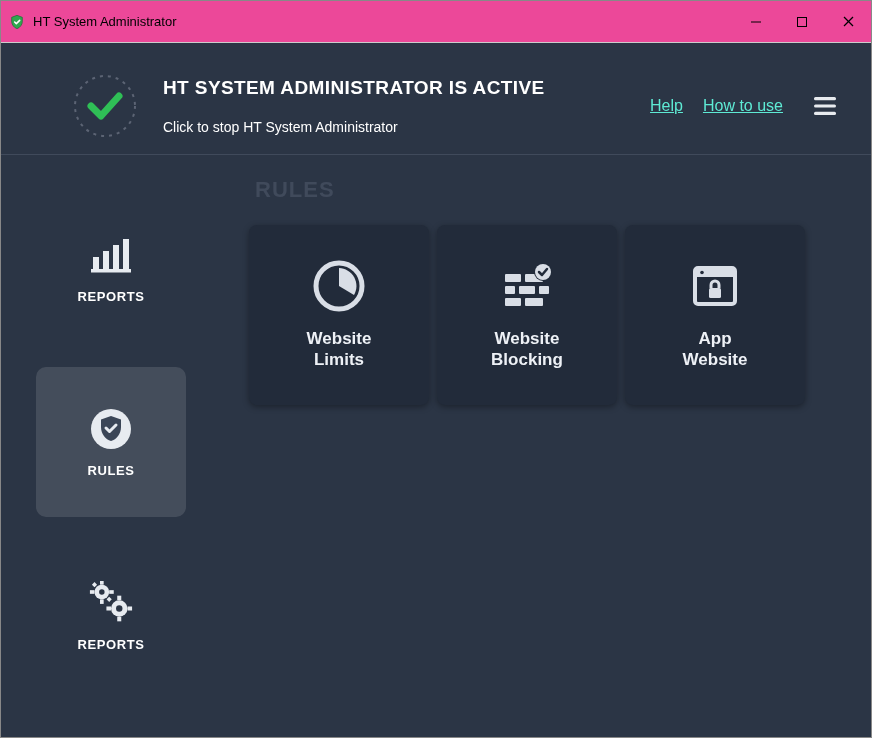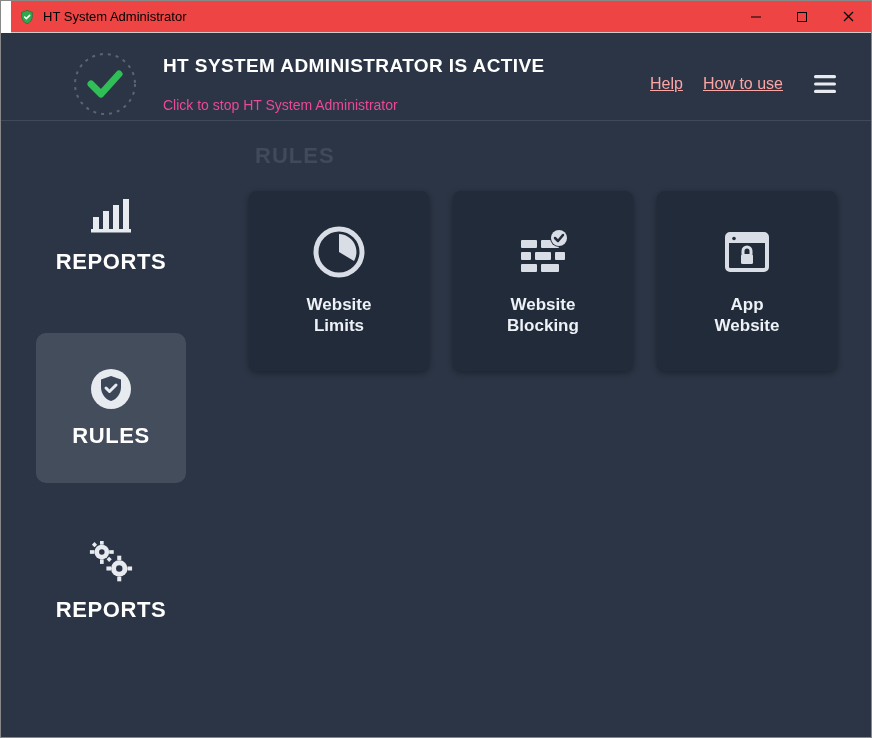--- a/index.html
+++ b/index.html
@@ -12,26 +12,25 @@
   }
   .window {
     width: 872px;
     height: 738px;
     border: 1px solid #888;
     background: #fff;
     display: flex;
     flex-direction: column;
   }
   .titlebar {
-    height: 32px;
-    background: #ef4444;
+    height: 42px;
+    background: #ec4899;
     display: flex;
     align-items: center;
     border-bottom: 1px solid #ccc;
-    margin-left: 10px;
   }
   .title-icon {
     width: 16px;
     height: 16px;
     margin: 0 8px;
     display: inline-flex;
     align-items: center;
     justify-content: center;
   }
   .window-title {
@@ -52,21 +51,21 @@
     cursor: default;
   }
   .app-body {
     flex: 1;
     background: #2b3545;
     display: flex;
     flex-direction: column;
     overflow: hidden;
   }
   .header-bar {
-    height: 88px;
+    height: 112px;
     border-bottom: 1px solid #404a5b;
     display: flex;
     align-items: center;
     padding: 15px 32px 0 70px;
   }
   .status-icon-wrap {
     width: 68px;
     height: 68px;
     position: relative;
     margin-right: 24px;
@@ -76,27 +75,27 @@
     flex: 0 0 auto;
     color: #ddd;
   }
   .status-title {
     color: #fff;
     font-size: 19px;
     font-weight: 600;
     letter-spacing: 0.4px;
   }
   .status-sub {
-    color: #ec4899;
+    color: #ffffff;
     font-size: 14px;
     margin-top: 20px;
   }
   .header-spacer { flex: 1; }
   .nav-link {
-    color: #fca5a5;
+    color: #5eead4;
     text-decoration: underline;
     font-size: 16px;
     margin-right: 20px;
     cursor: pointer;
   }
   .hamburger {
     width: 28px;
     height: 22px;
     cursor: pointer;
     margin-left: 8px;
@@ -135,42 +134,42 @@
   .side-icon {
     width: 44px;
     height: 44px;
     display: flex;
     align-items: center;
     justify-content: center;
     margin-bottom: 12px;
   }
   .side-label {
     color: #fff;
-    font-size: 22px;
+    font-size: 13px;
     font-weight: 600;
     letter-spacing: 0.6px;
   }
   .main {
     flex: 1;
     padding: 22px 28px 12px 28px;
     overflow: hidden;
   }
   .page-header {
     color: #404a5b;
     font-size: 22px;
     font-weight: 700;
     letter-spacing: 1px;
     margin-bottom: 22px;
     margin-left: 6px;
   }
   .card-grid {
     display: grid;
     grid-template-columns: repeat(3, 180px);
     grid-auto-rows: 180px;
-    gap: 24px;
+    gap: 8px;
   }
   .card {
     background: #222b3a;
     border-radius: 8px;
     box-shadow: 0 2px 6px rgba(0,0,0,0.35);
     display: flex;
     flex-direction: column;
     align-items: center;
     justify-content: center;
     cursor: pointer;

